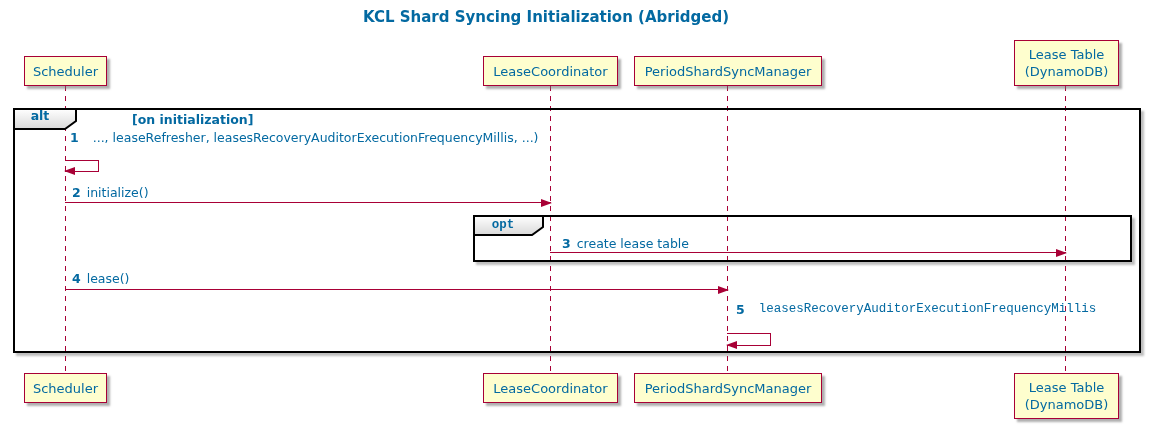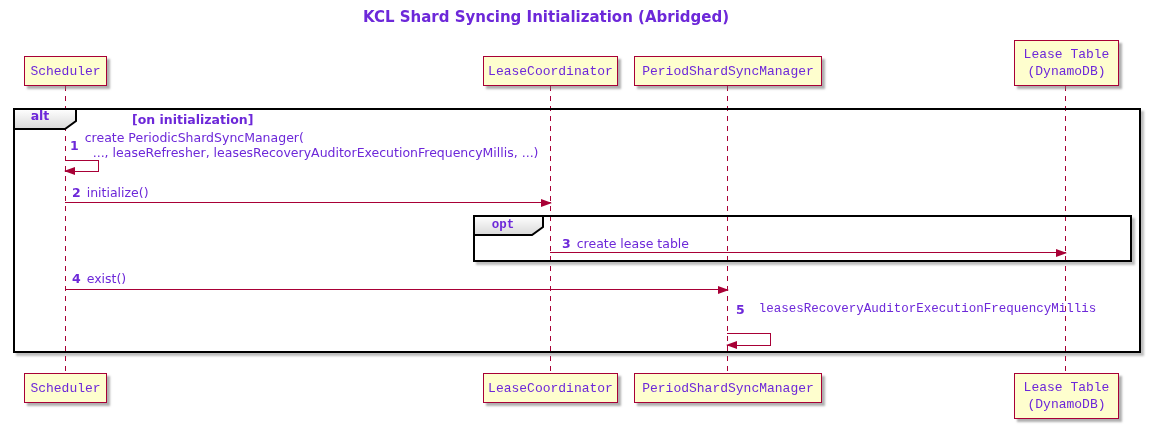--- a/index.html
+++ b/index.html
@@ -1,31 +1,31 @@
 <!DOCTYPE html>
 <html><head>
 <meta charset="utf-8">
 <style>
   html,body { margin:0; padding:0; background:#ffffff; }
   .canvas {
     position:relative; width:1151px; height:429px;
-    font-family:"DejaVu Sans", sans-serif; color:#6d28d9; background:#fff;
+    font-family:"DejaVu Sans", sans-serif; color:#0369a1; background:#fff;
     overflow:hidden; font-size:13px;
   }
   .title {
     position:absolute; left:0; top:8px; width:1092px; text-align:center;
     font-size:15px; font-weight:bold;
   }
   
   .pbox {
     position:absolute; box-sizing:border-box;
     background:#FEFECE; border:1.5px solid #A80036;
     box-shadow:3px 3px 2px rgba(110,110,110,0.55);
     display:flex; flex-direction:column; align-items:center; justify-content:center;
-    text-align:center; line-height:17px; font-size:13px;font-family:Liberation Mono, monospace;
+    text-align:center; line-height:17px; font-size:13px;
   }
   
   .lifeline {
     position:absolute; width:1px; top:86px; height:287px;
     background:repeating-linear-gradient(to bottom,#A80036 0 5px,transparent 5px 10px);
   }
   
   .frame {
     position:absolute; box-sizing:border-box; border:2px solid #000;
     box-shadow:3px 3px 2px rgba(110,110,110,0.45); background:transparent;
@@ -85,21 +85,20 @@
       </linearGradient>
     </defs>
     <polygon points="1,1 63,1 63,13 52,21 1,21" fill="url(#grad-alt)" stroke="#000000" stroke-width="2"></polygon>
   </svg>
   <div class="frame-keyword" style="left:13px; top:108px; width:54px; height:14px;">alt</div>
   <div class="frame-condition" style="left:92px; top:109px; height:20px;">[on initialization]</div>
 
   <div class="msg-label" style="left:70px; top:130px;">
     <span class="msg-num">1</span>
     <span class="msg-lines">
-      <span style="display:block;" class="line1">create PeriodicShardSyncManager(</span>
       <span style="display:block;" class="line2">..., leaseRefresher, leasesRecoveryAuditorExecutionFrequencyMillis, ...)</span>
     </span>
   </div>
   <div class="self-loop" style="left:65px; top:160px; width:34px; height:12px;">
     <div class="ah-left"></div>
   </div>
 
   <div class="msg-label" style="left:72px; top:185px;">
     <span class="msg-num">2</span>
     <span>initialize()</span>
@@ -123,21 +122,21 @@
   <div class="msg-label" style="left:562px; top:236px;">
     <span class="msg-num">3</span>
     <span>create lease table</span>
   </div>
   <div class="arrow-line" style="left:550px; top:252px; width:516px;">
     <div class="ah-right"></div>
   </div>
 
   <div class="msg-label" style="left:72px; top:271px;">
     <span class="msg-num">4</span>
-    <span>exist()</span>
+    <span>lease()</span>
   </div>
   <div class="arrow-line" style="left:65px; top:289px; width:663px;">
     <div class="ah-right"></div>
   </div>
 
   <div class="msg-label" style="left:736px; top:302px;">
     <span class="msg-num">5</span>
     <span class="msg-lines">
       <span style="display:block;font-family:Liberation Mono, monospace;" class="line2">leasesRecoveryAuditorExecutionFrequencyMillis</span>
     </span>

